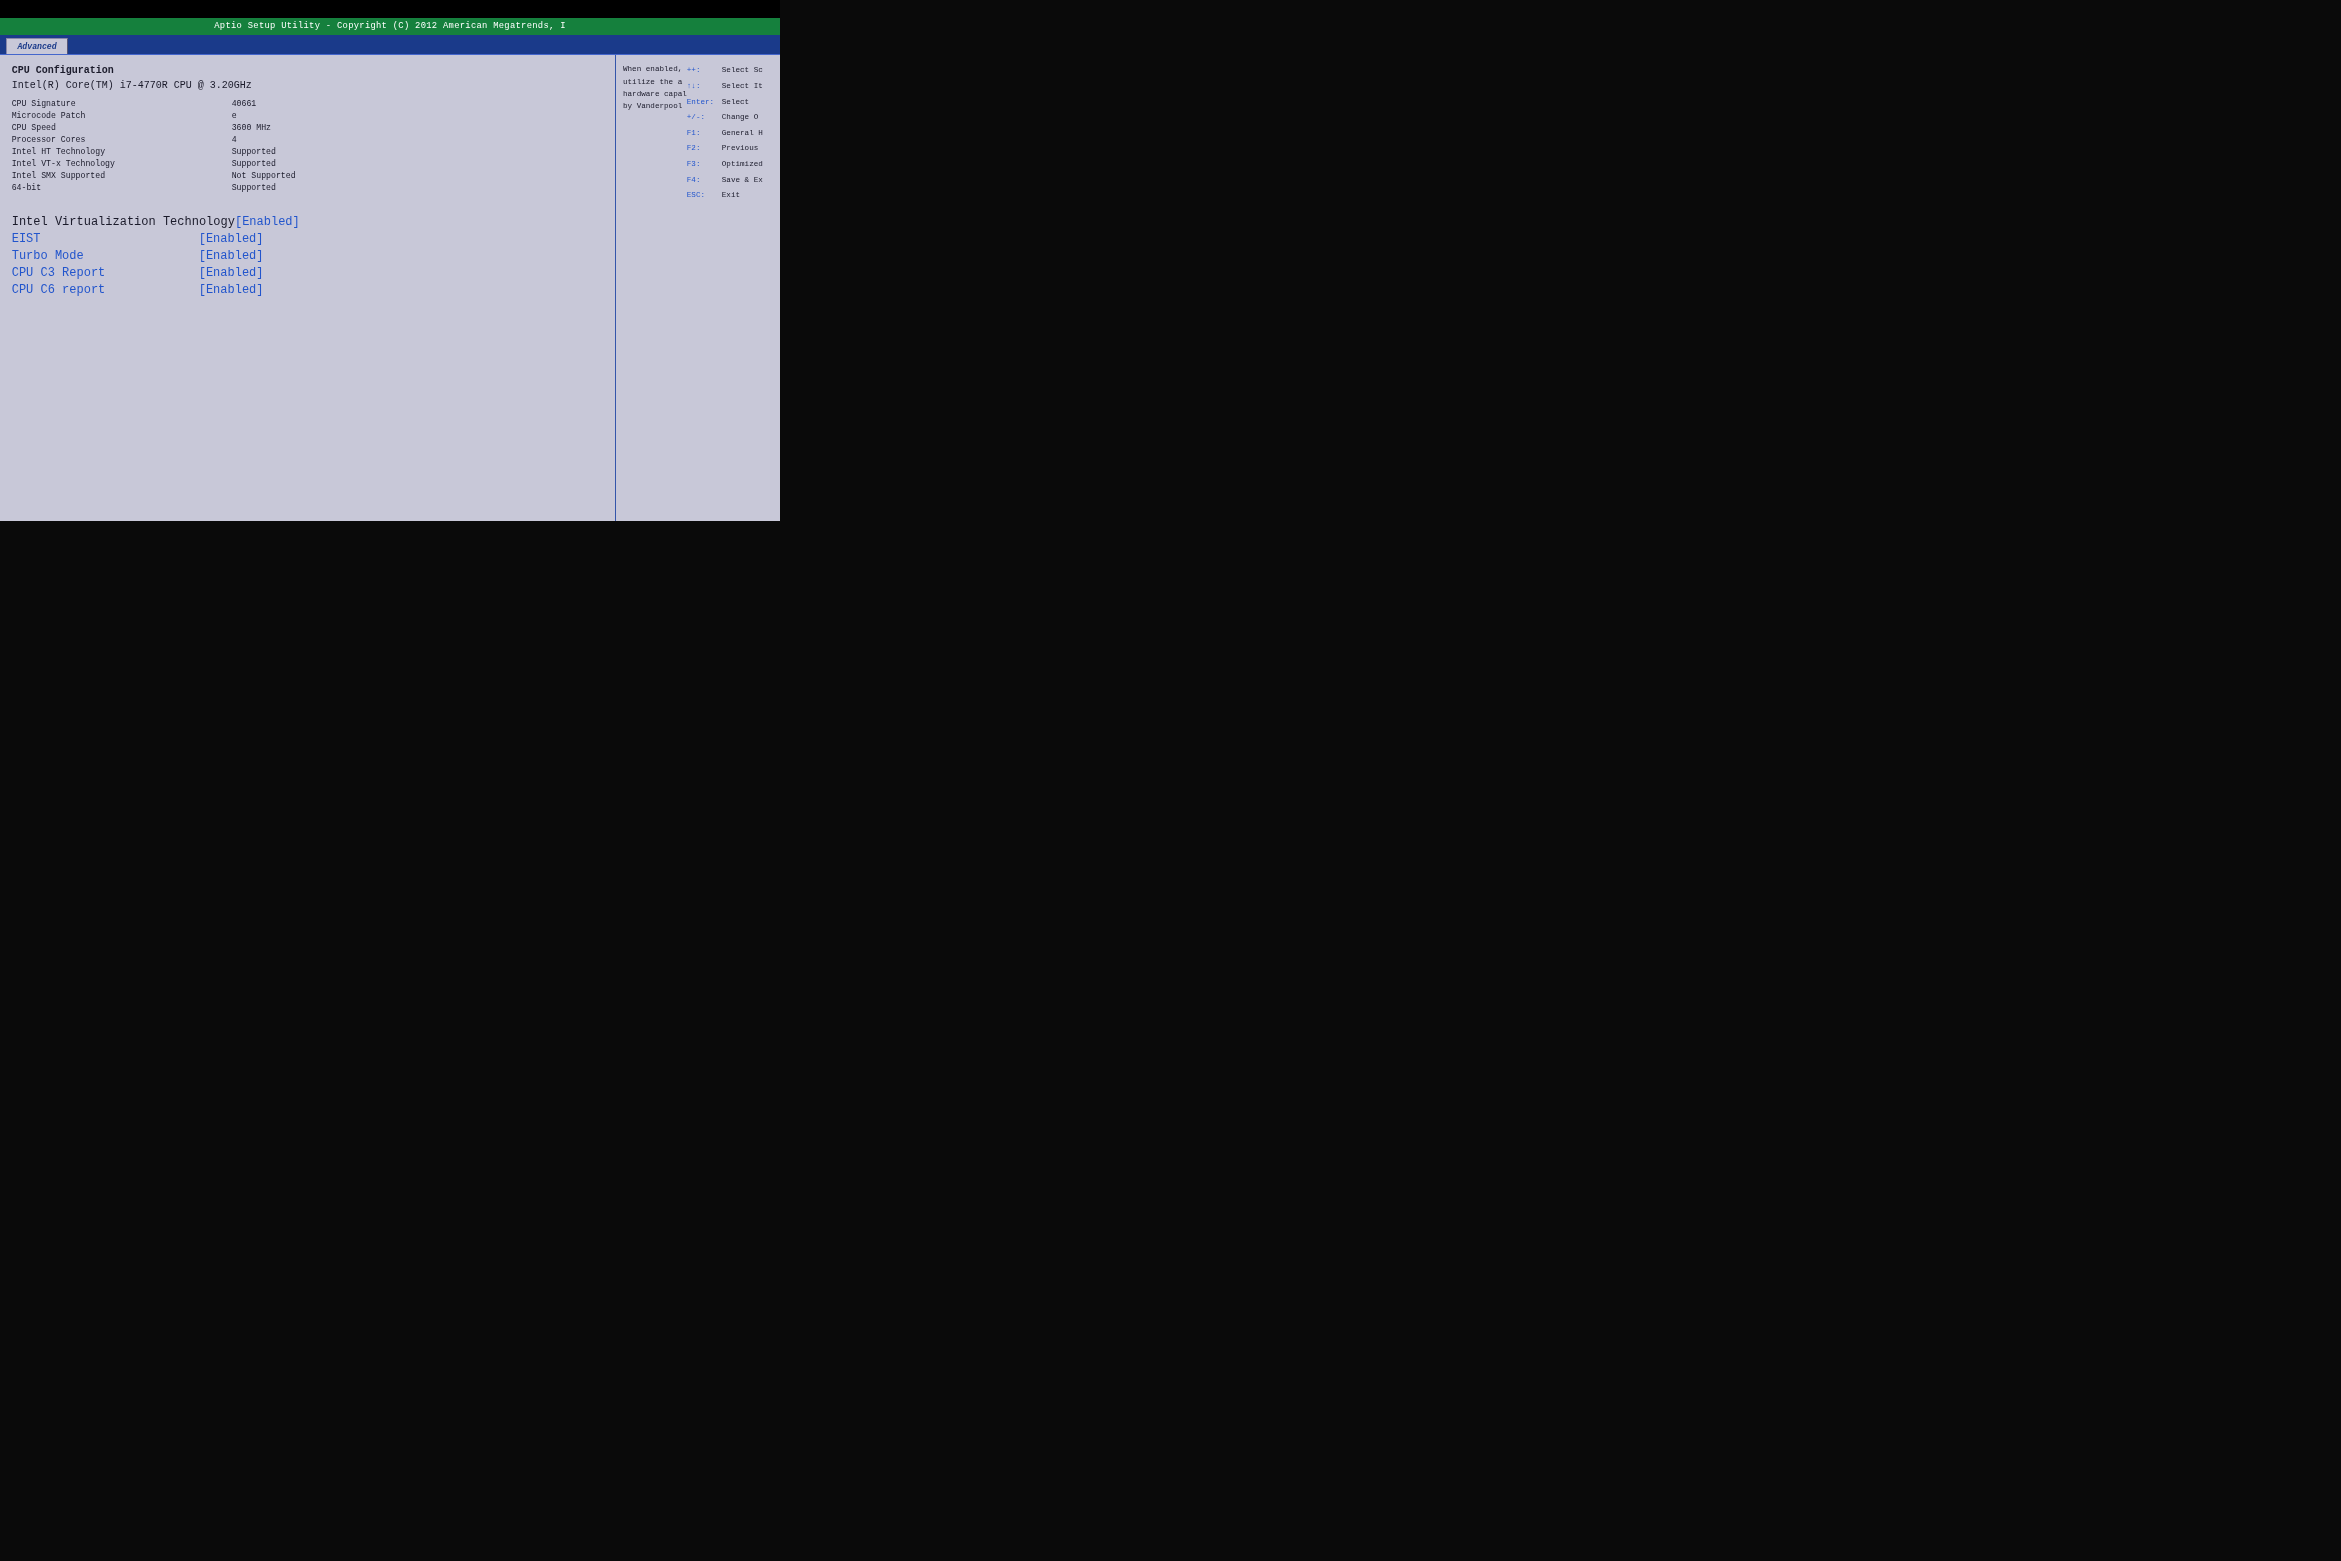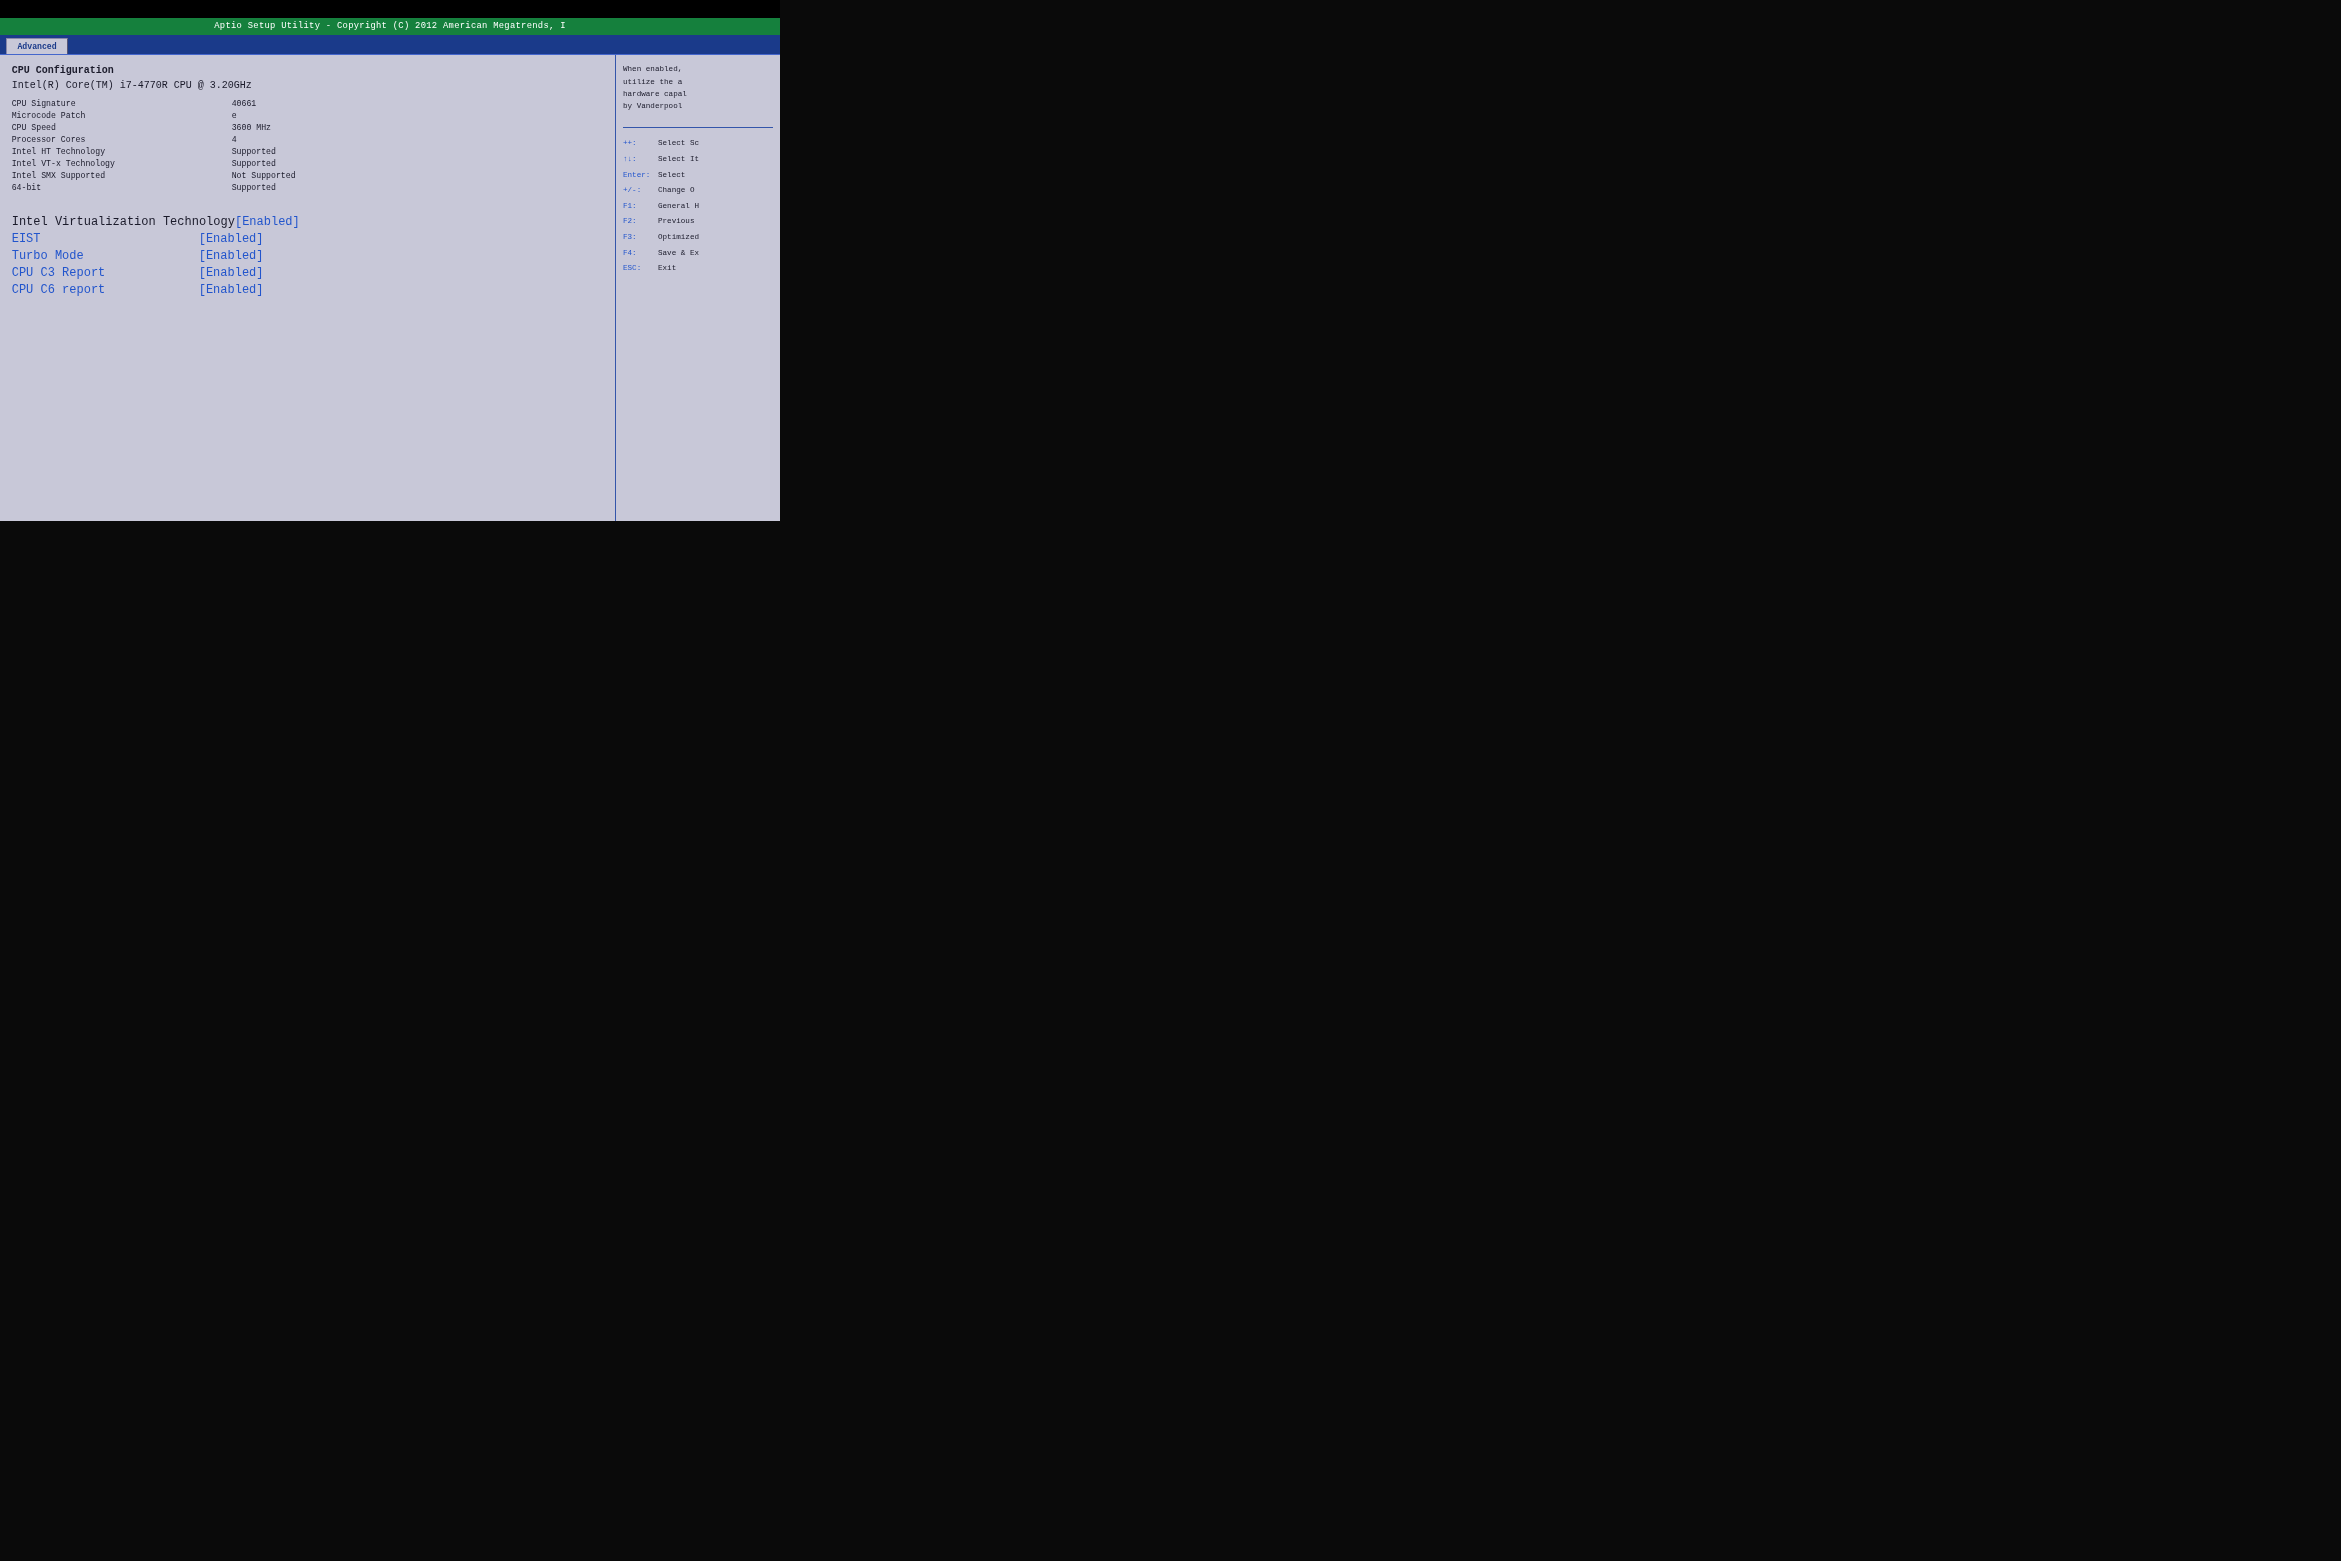--- a/index.html
+++ b/index.html
@@ -57,20 +57,21 @@
       background-color: #c8c8d8;
       color: #1a3a8a;
       padding: 2.9px 10.5px;
       font-size: 8.2px;
       font-weight: bold;
       border-top: 1.2px solid #8888aa;
       border-left: 1.2px solid #8888aa;
       border-right: 1.2px solid #555577;
       cursor: pointer;
       font-family: 'Courier New', Courier, monospace;
+      font-style: italic;
     }
 
     
     .main-content {
       display: flex;
       flex: 1;
       background-color: #c8c8d8;
       overflow: hidden;
     }
 
@@ -137,21 +138,21 @@
     .setting-value {
       color: #2255cc;
     }
 
     
     .right-panel {
       width: 164px;
       padding: 8.8px 7px;
       background-color: #c8c8d8;
       display: flex;
-      flex-direction: column;
+      flex-direction: row;
     }
 
     .help-text {
       font-family: 'Courier New', Courier, monospace;
       font-size: 7.6px;
       color: #1a1a2a;
       line-height: 1.6;
       margin-bottom: 5.9px;
     }
 

